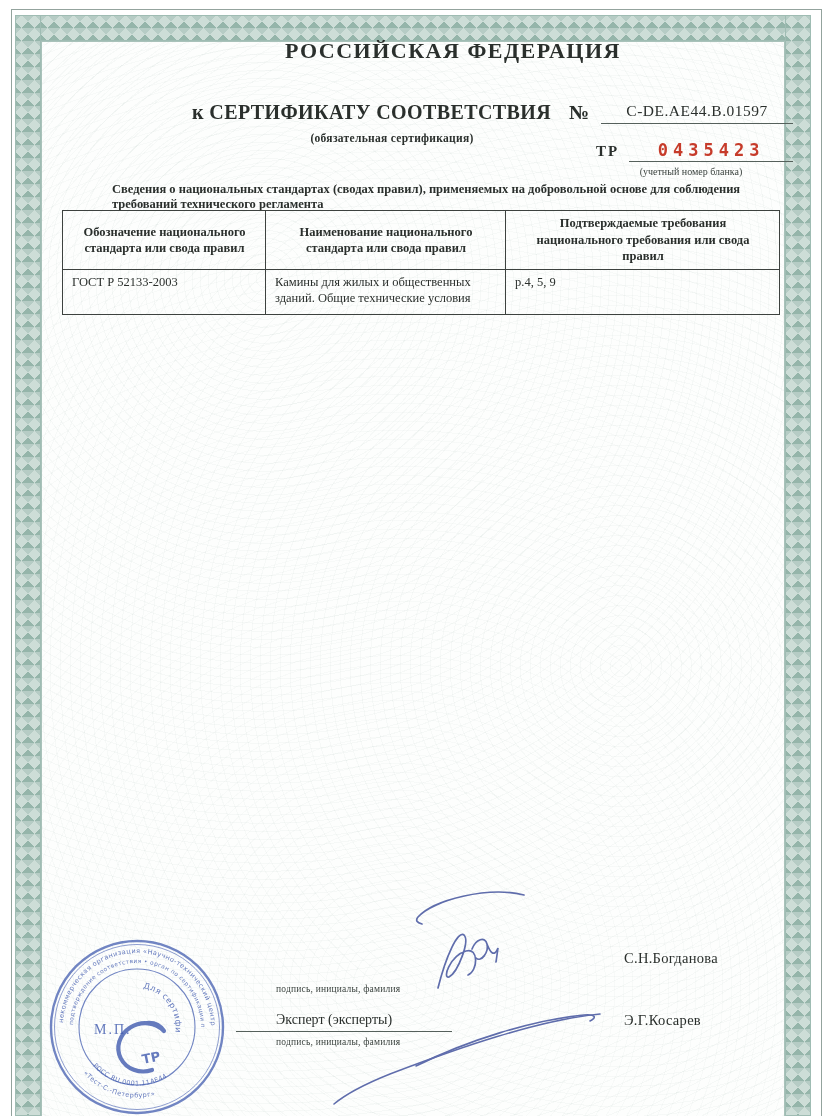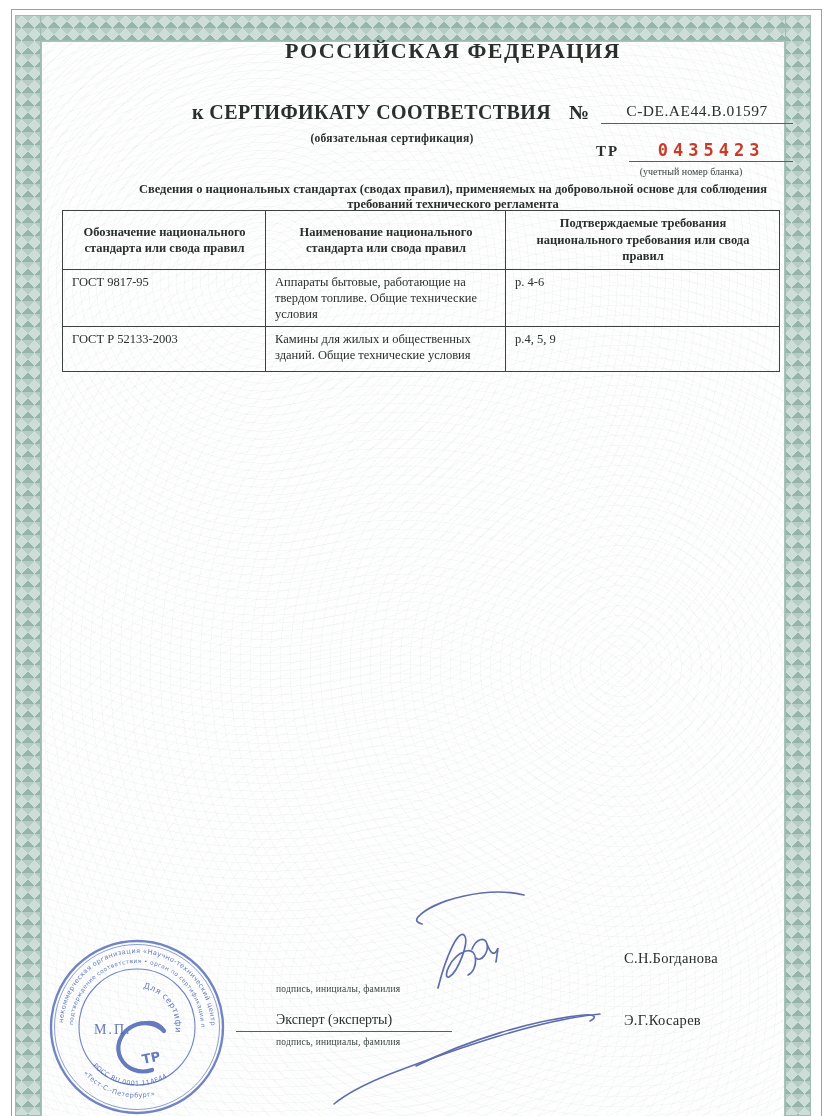--- a/index.html
+++ b/index.html
@@ -76,21 +76,21 @@
   .blank-number {
     font-family:"DejaVu Sans Mono", monospace;
     font-size:17px; font-weight:bold; letter-spacing:5px; color:#c63b2a;
   }
   .blank-caption {
     top:166px; right:33px; width:204px;
     font-size:10px; color:#3a423e; text-align:center;
   }
   .intro {
     top:182px; left:72px; width:682px;
-    font-size:12.5px; font-weight:bold; line-height:14.5px; text-align:center;
+    font-size:12.5px; font-weight:bold; line-height:14.5px; text-align:left;
   }
   table.standards {
     position:absolute; top:210px; left:62px; width:717px;
     border-collapse:collapse; font-size:12.5px; line-height:16px;
     table-layout:fixed;
   }
   table.standards th, table.standards td {
     border:1.5px solid #3d423f; padding:4px 9px;
   }
   table.standards th {
@@ -158,25 +158,20 @@
         <col style="width:274px">
     </colgroup>
     <thead>
       <tr>
         <th>Обозначение национального стандарта или свода правил</th>
         <th>Наименование национального стандарта или свода правил</th>
         <th>Подтверждаемые требования национального требования или свода правил</th>
       </tr>
     </thead>
     <tbody>
-      <tr class="row-1">
-        <td>ГОСТ 9817-95</td>
-        <td>Аппараты бытовые, работающие на твердом топливе. Общие технические условия</td>
-        <td>р. 4-6</td>
-      </tr>
       <tr class="row-2">
         <td>ГОСТ Р 52133-2003</td>
         <td>Камины для жилых и общественных зданий. Общие технические условия</td>
         <td>р.4, 5, 9</td>
       </tr>
     </tbody>
   </table>
 
   <div class="abs sign-caption caption-head">подпись, инициалы, фамилия</div>
   <div class="abs name name-head">С.Н.Богданова</div>

